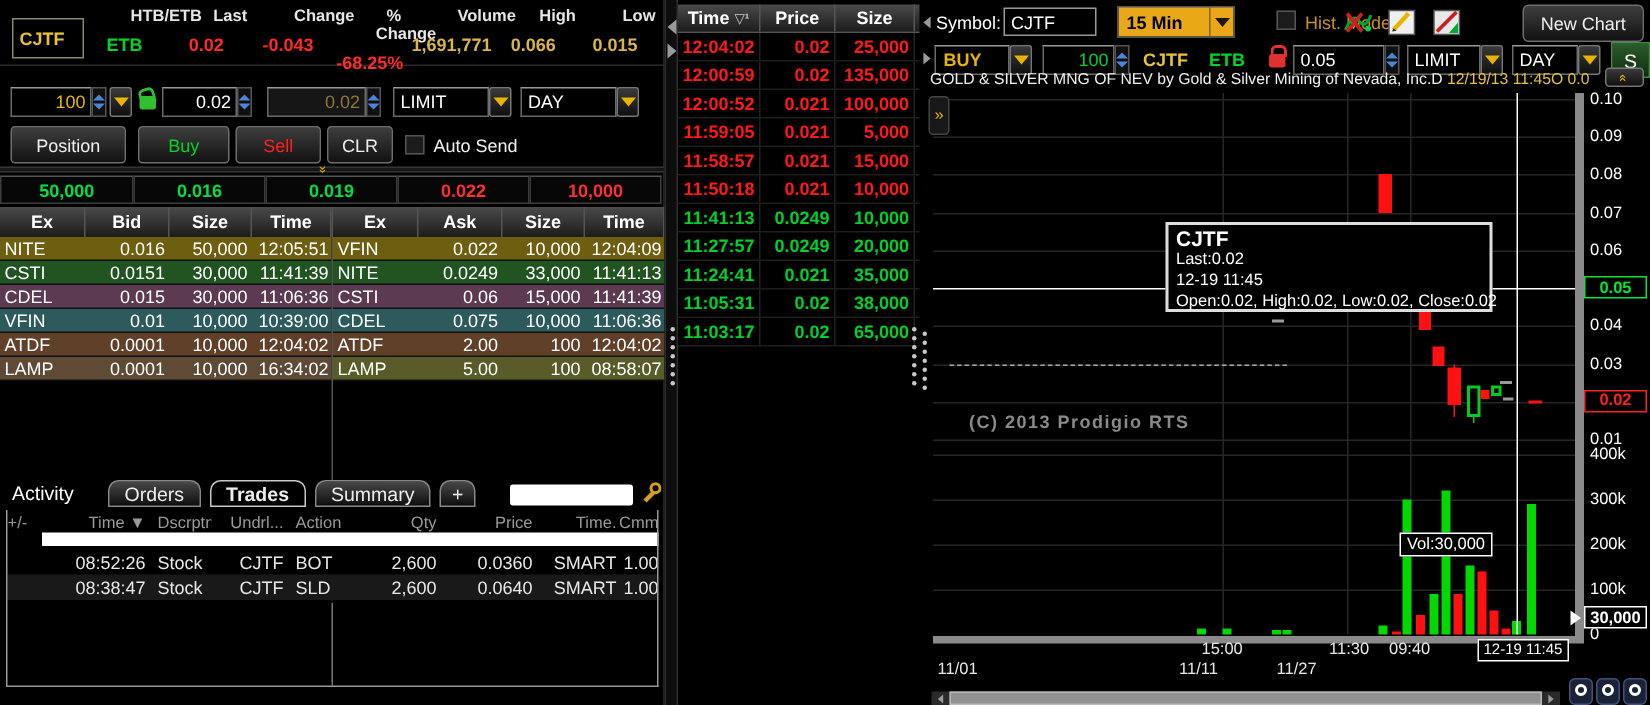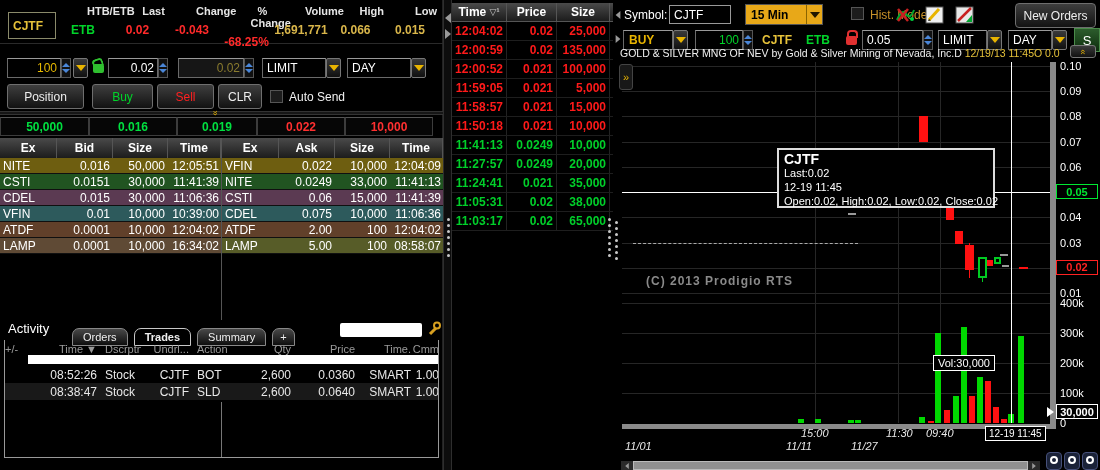--- a/index.html
+++ b/index.html
@@ -47,21 +47,21 @@
   .l2row div { display:flex; align-items:center; position:relative; overflow:hidden; }
   .l2c-ex { width:57px; padding-left:3px; }
   .l2c-px { width:56px; justify-content:flex-end; padding-right:3px; }
   .l2c-sz { width:55px; justify-content:flex-end; padding-right:3px; }
   .l2c-tm { width:53px; justify-content:flex-end; padding-right:2px; }
   .szbar { position:absolute; left:0; top:0; bottom:0; z-index:0; }
   .szval { position:relative; z-index:1; }
 
   
   .tab { height:18px; border:1px solid #888; border-radius:7px 7px 0 0; background:linear-gradient(#484848,#0e0e0e);
-         color:#eee; font-size:11px; display:flex; align-items:center; padding:0 10px;margin-top:8px; }
+         color:#eee; font-size:13px; display:flex; align-items:center; padding:0 10px; }
   .tab.active { background:#000; border-color:#c8c8c8; font-weight:bold; }
   .agrid { display:flex; font-size:11px; }
   .agrid div { overflow:hidden; white-space:nowrap; }
   .ac1{width:30px;} .ac2{width:62px;text-align:right;} .ac3{width:44px;text-align:left;padding-left:8px;}
   .ac4{width:48px;text-align:right;} .ac5{width:42px;text-align:left;padding-left:8px;}
   .ac6{width:60px;text-align:right;} .ac7{width:64px;text-align:right;} .ac8{width:56px;text-align:right;}
   .ac9{width:28px;text-align:right;}
 
   
   .tshead { display:flex; height:19px; background:linear-gradient(#4a4a4a,#1c1c1c); color:#fff;
@@ -71,21 +71,21 @@
   .tsrow div { display:flex; align-items:center; justify-content:flex-end; border-right:1px solid #222; padding-right:3px; }
   .tsc1{width:55px;} .tsc2{width:50px;} .tsc3{width:53px;}
 
   
   .glineH { position:absolute; left:9px; width:428px; height:1px; background:#262626; }
   .glineV { position:absolute; top:62px; height:361px; width:1px; background:#262626; }
   .axlab { position:absolute; left:447px; width:40px; color:#fff; font-size:11px; }
   .pxbox { position:absolute; left:443px; width:42px; height:15px; background:#000; font-size:11px;
            display:flex; align-items:center; justify-content:center; font-weight:bold; }
   .candle { position:absolute; }
-  .xlab { position:absolute; color:#e8e8e8; font-size:11px;font-style:italic; }
+  .xlab { position:absolute; color:#e8e8e8; font-size:11px; }
   .tipline { font-size:11px; color:#fff; line-height:14px; white-space:nowrap; }
 
   .lock { position:relative; width:11px; height:9px; border-radius:2px; margin-top:5px; }
   .lock:before { content:''; position:absolute; top:-6px; left:1px; width:7px; height:6px;
                  border:2px solid; border-bottom:none; border-radius:4px 4px 0 0; }
   .lock.green { background:#2fbf2f; } .lock.green:before { border-color:#2fbf2f; transform:rotate(-18deg) translateX(-2px); }
   .lock.red { background:#e03030; } .lock.red:before { border-color:#e03030; }
 
   .gripdots i { display:block; width:3px; height:3px; background:#c8c8c8; border-radius:50%; margin:3px 0; }
 </style>
@@ -134,21 +134,21 @@
     <div class="abs cbx" style="left:270px;top:90px;"></div>
     <div class="abs" style="left:289px;top:90px;color:#f0f0f0;font-size:12px;">Auto Send</div>
 
     <div class="abs" style="left:0;top:111px;width:443px;height:4px;background:#161616;border-top:1px solid #333;border-bottom:1px solid #333;">
       <span style="position:absolute;left:212px;top:-4px;color:#e8b400;font-size:9px;transform:rotate(-90deg);display:inline-block;">«</span>
     </div>
 
     <div id="summaryRow" class="abs" style="left:0;top:117px;width:443px;display:flex;">
         <div class="sumcell" style="width: 89px; color: rgb(0, 224, 64);">50,000</div>
         <div class="sumcell" style="width: 88px; color: rgb(0, 224, 64);">0.016</div>
-        <div class="sumcell" style="width: 80px; color: rgb(0, 224, 64);">0.019</div>
+        <div class="sumcell" style="width: 88px; color: rgb(0, 224, 64);">0.019</div>
         <div class="sumcell" style="width: 88px; color: rgb(255, 48, 48);">0.022</div>
         <div class="sumcell" style="width: 88px; color: rgb(255, 48, 48);">10,000</div>
       </div>
 
     <div id="l2bid" class="abs" style="left:0;top:138px;width:221px;">
         <div class="l2head">
           <div class="l2c-ex" style="justify-content: center; padding: 0px;">Ex</div>
           <div class="l2c-px" style="justify-content: center; padding: 0px;">Bid</div>
           <div class="l2c-sz" style="justify-content: center; padding: 0px;">Size</div>
           <div class="l2c-tm" style="justify-content: center; padding: 0px;">Time</div>
@@ -470,21 +470,21 @@
     <svg class="abs" style="left:311px;top:4px;" width="22" height="21">
       <rect x="2" y="3" width="17" height="16" fill="#f0f0f0" stroke="#555"></rect>
       <path d="M5 16 L15 5" stroke="#e8b400" stroke-width="3"></path>
       <path d="M4 17 L7 16.5 L5 15Z" fill="#222"></path>
     </svg>
     <svg class="abs" style="left:341px;top:4px;" width="22" height="21">
       <rect x="2" y="3" width="17" height="16" fill="#e8e8e8" stroke="#555"></rect>
       <path d="M4 17 L17 4" stroke="#c82020" stroke-width="2.5"></path>
       <path d="M12 18 L18 18 L18 11Z" fill="#00a830"></path>
     </svg>
-    <div class="abs btn" style="left:402px;top:3px;width:81px;height:25px;border-radius:4px;">New Orders</div>
+    <div class="abs btn" style="left:402px;top:3px;width:81px;height:25px;border-radius:4px;">New Chart</div>
 
     <div class="tri-r abs" style="left:2px;top:34px;transform:scale(.8);"></div>
     <div class="abs fld" style="left:10px;top:30px;width:50px;color:#e8b400;font-weight:bold;padding-left:5px;">BUY</div>
     <div class="abs ddbtn" style="left:60px;top:30px;width:15px;height:20px;">
         <span class="chev"></span>
       </div>
     <div class="abs fld" style="left:82px;top:30px;width:48px;color:#00d42a;justify-content:flex-end;padding-right:3px;">100</div>
     <div class="abs spin" style="left:130px;top:30px;">
         <i class="up"></i>
         <i class="dn"></i>

